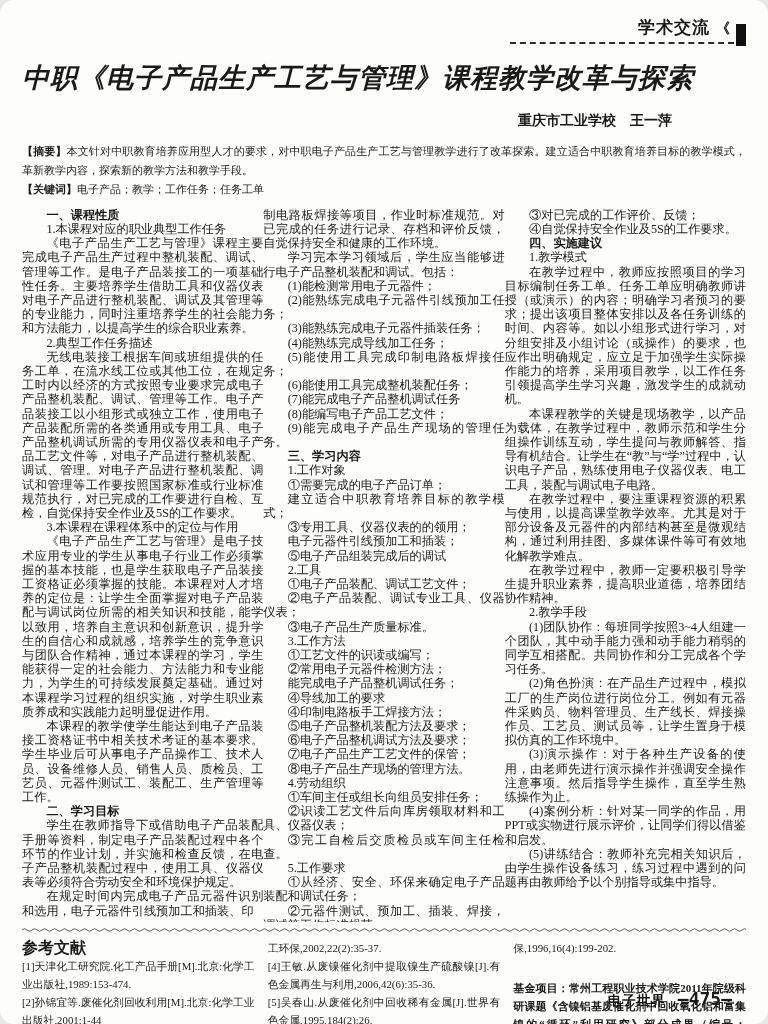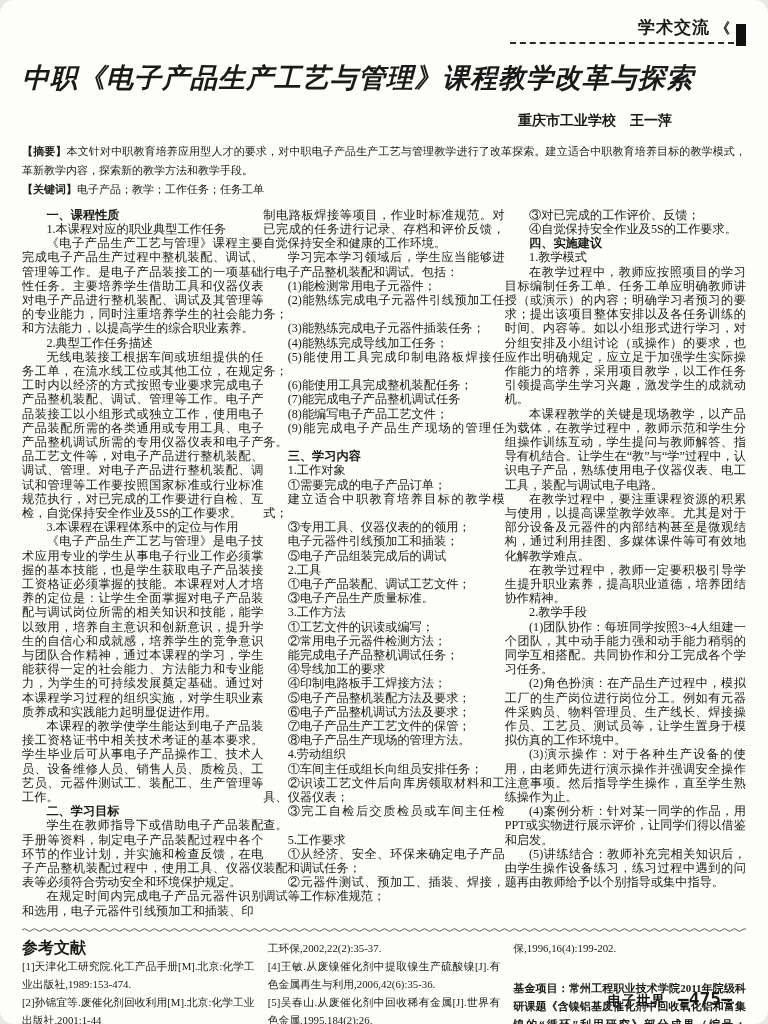--- a/index.html
+++ b/index.html
@@ -114,20 +114,21 @@
         <p class="p">(9)能完成电子产品生产现场的管理任务。</p>
         <p class="h">三、学习内容</p>
         <p class="p">1.工作对象</p>
         <p class="p">①需要完成的电子产品订单；</p>
         <p class="p">建立适合中职教育培养目标的教学模式；</p>
         <p class="p">③专用工具、仪器仪表的的领用；</p>
         <p class="p">电子元器件引线预加工和插装；</p>
         <p class="p">⑤电子产品组装完成后的调试</p>
         <p class="p">2.工具</p>
         <p class="p">①电子产品装配、调试工艺文件；</p>
+        <p class="p">②电子产品装配、调试专业工具、仪器仪表；</p>
         <p class="p">③电子产品生产质量标准。</p>
         <p class="p">3.工作方法</p>
         <p class="p">①工艺文件的识读或编写；</p>
         <p class="p">②常用电子元器件检测方法；</p>
         <p class="p">能完成电子产品整机调试任务；</p>
         <p class="p">④导线加工的要求</p>
         <p class="p">④印制电路板手工焊接方法；</p>
         <p class="p">⑤电子产品整机装配方法及要求；</p>
         <p class="p">⑥电子产品整机调试方法及要求；</p>
         <p class="p">⑦电子产品生产工艺文件的保管；</p>

